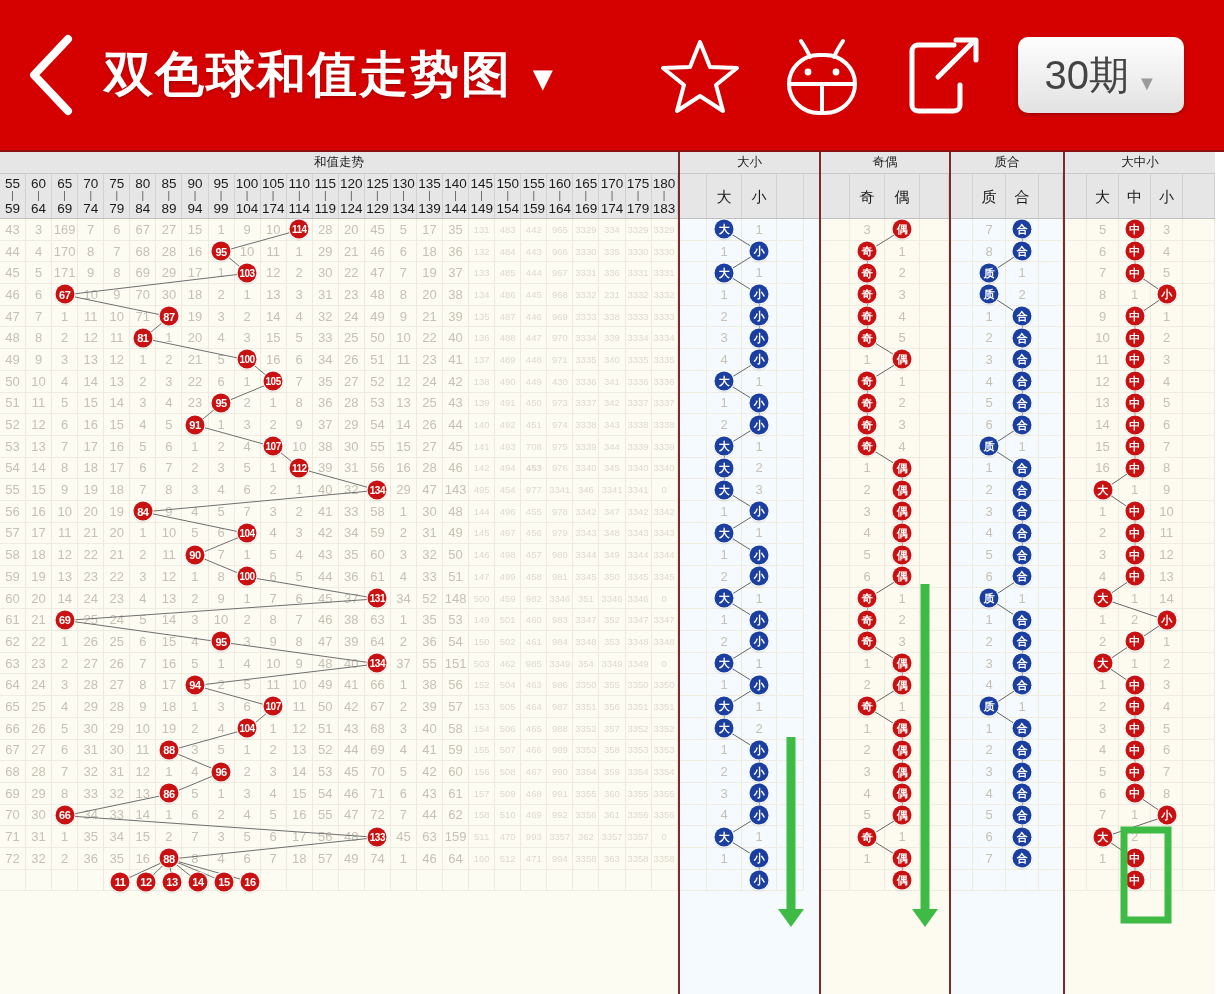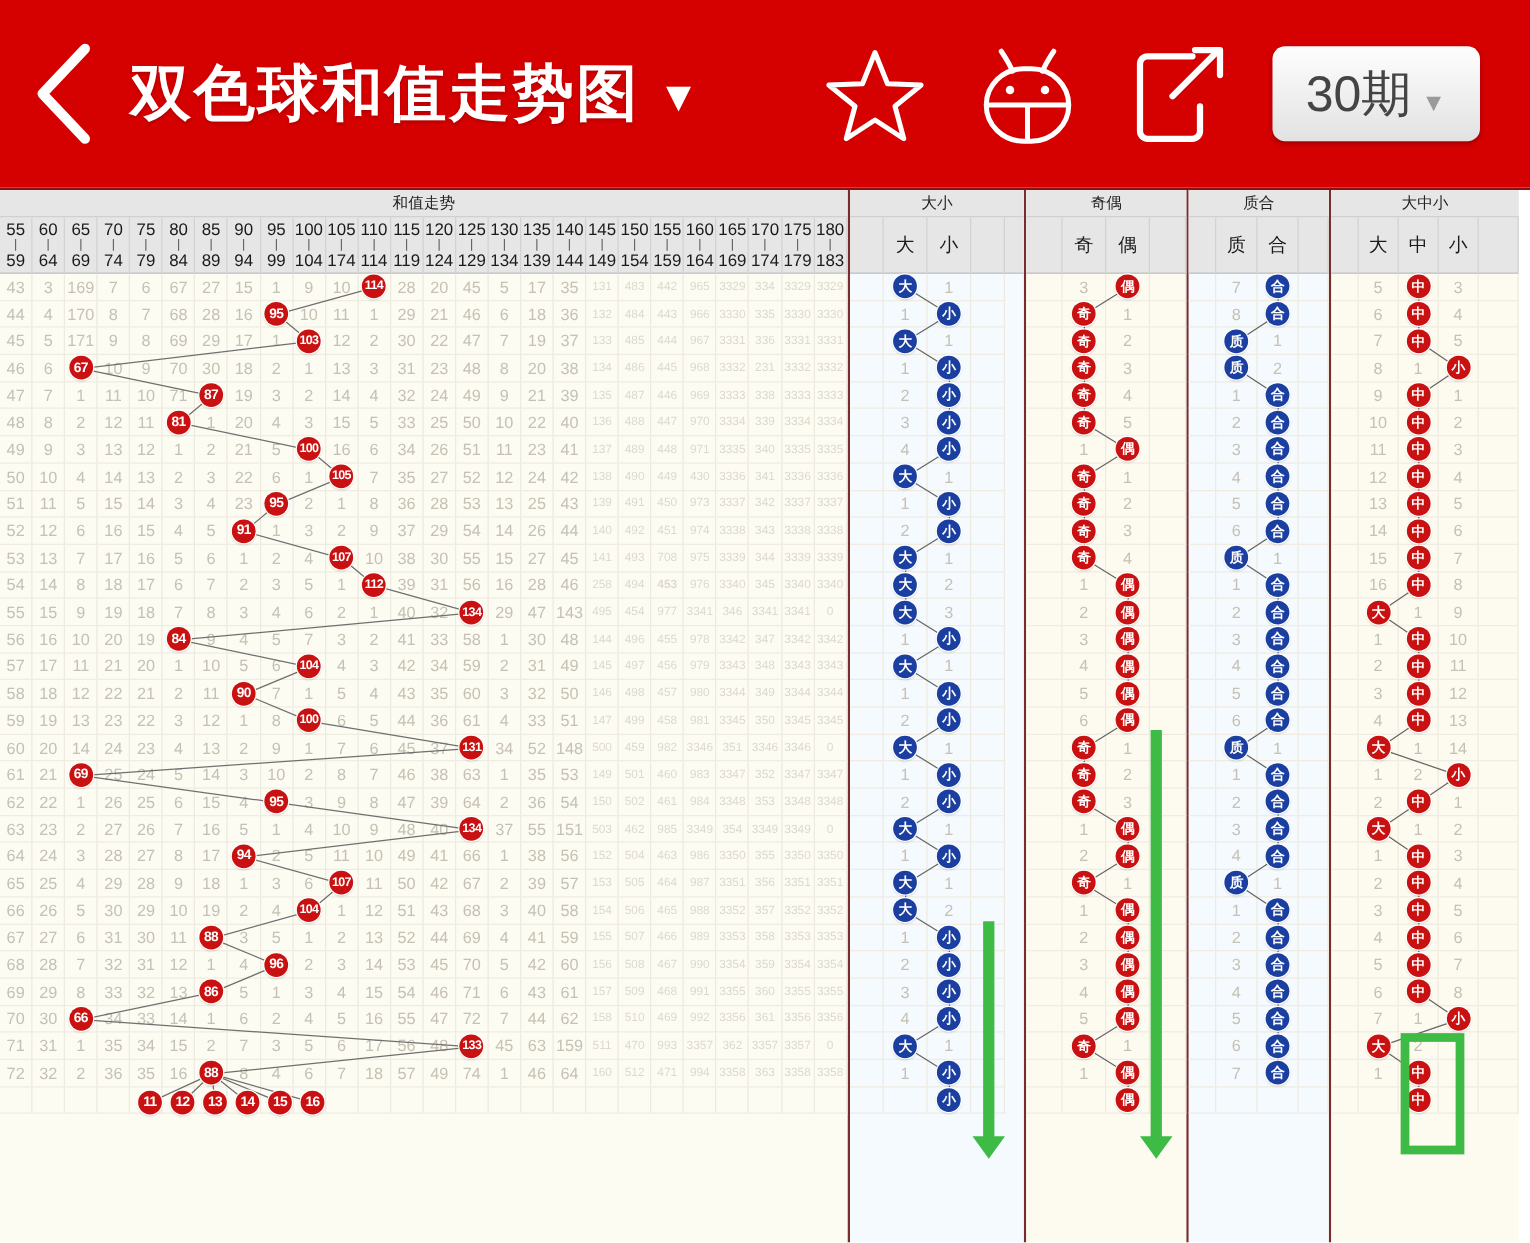--- a/index.html
+++ b/index.html
@@ -601,21 +601,21 @@
           <div class="cell" style="width: 26.0769px;">1</div>
           <div class="cell" style="width: 26.0769px;">
             <div class="ball red sm">112</div>
           </div>
           <div class="cell" style="width: 26.0769px;">39</div>
           <div class="cell" style="width: 26.0769px;">31</div>
           <div class="cell" style="width: 26.0769px;">56</div>
           <div class="cell" style="width: 26.0769px;">16</div>
           <div class="cell" style="width: 26.0769px;">28</div>
           <div class="cell" style="width: 26.0769px;">46</div>
-          <div class="cell dim" style="width: 26.0769px;">258</div>
+          <div class="cell dim" style="width: 26.0769px;">142</div>
           <div class="cell dim" style="width: 26.0769px;">494</div>
           <div class="cell dim" style="width: 26.0769px; font-weight: bold;">453</div>
           <div class="cell dim" style="width: 26.0769px;">976</div>
           <div class="cell dim" style="width: 26.0769px;">3340</div>
           <div class="cell dim" style="width: 26.0769px;">345</div>
           <div class="cell dim" style="width: 26.0769px;">3340</div>
           <div class="cell dim" style="width: 26.0769px;">3340</div>
         </div>
         <div class="row">
           <div class="cell" style="width: 26.0769px;">55</div>

